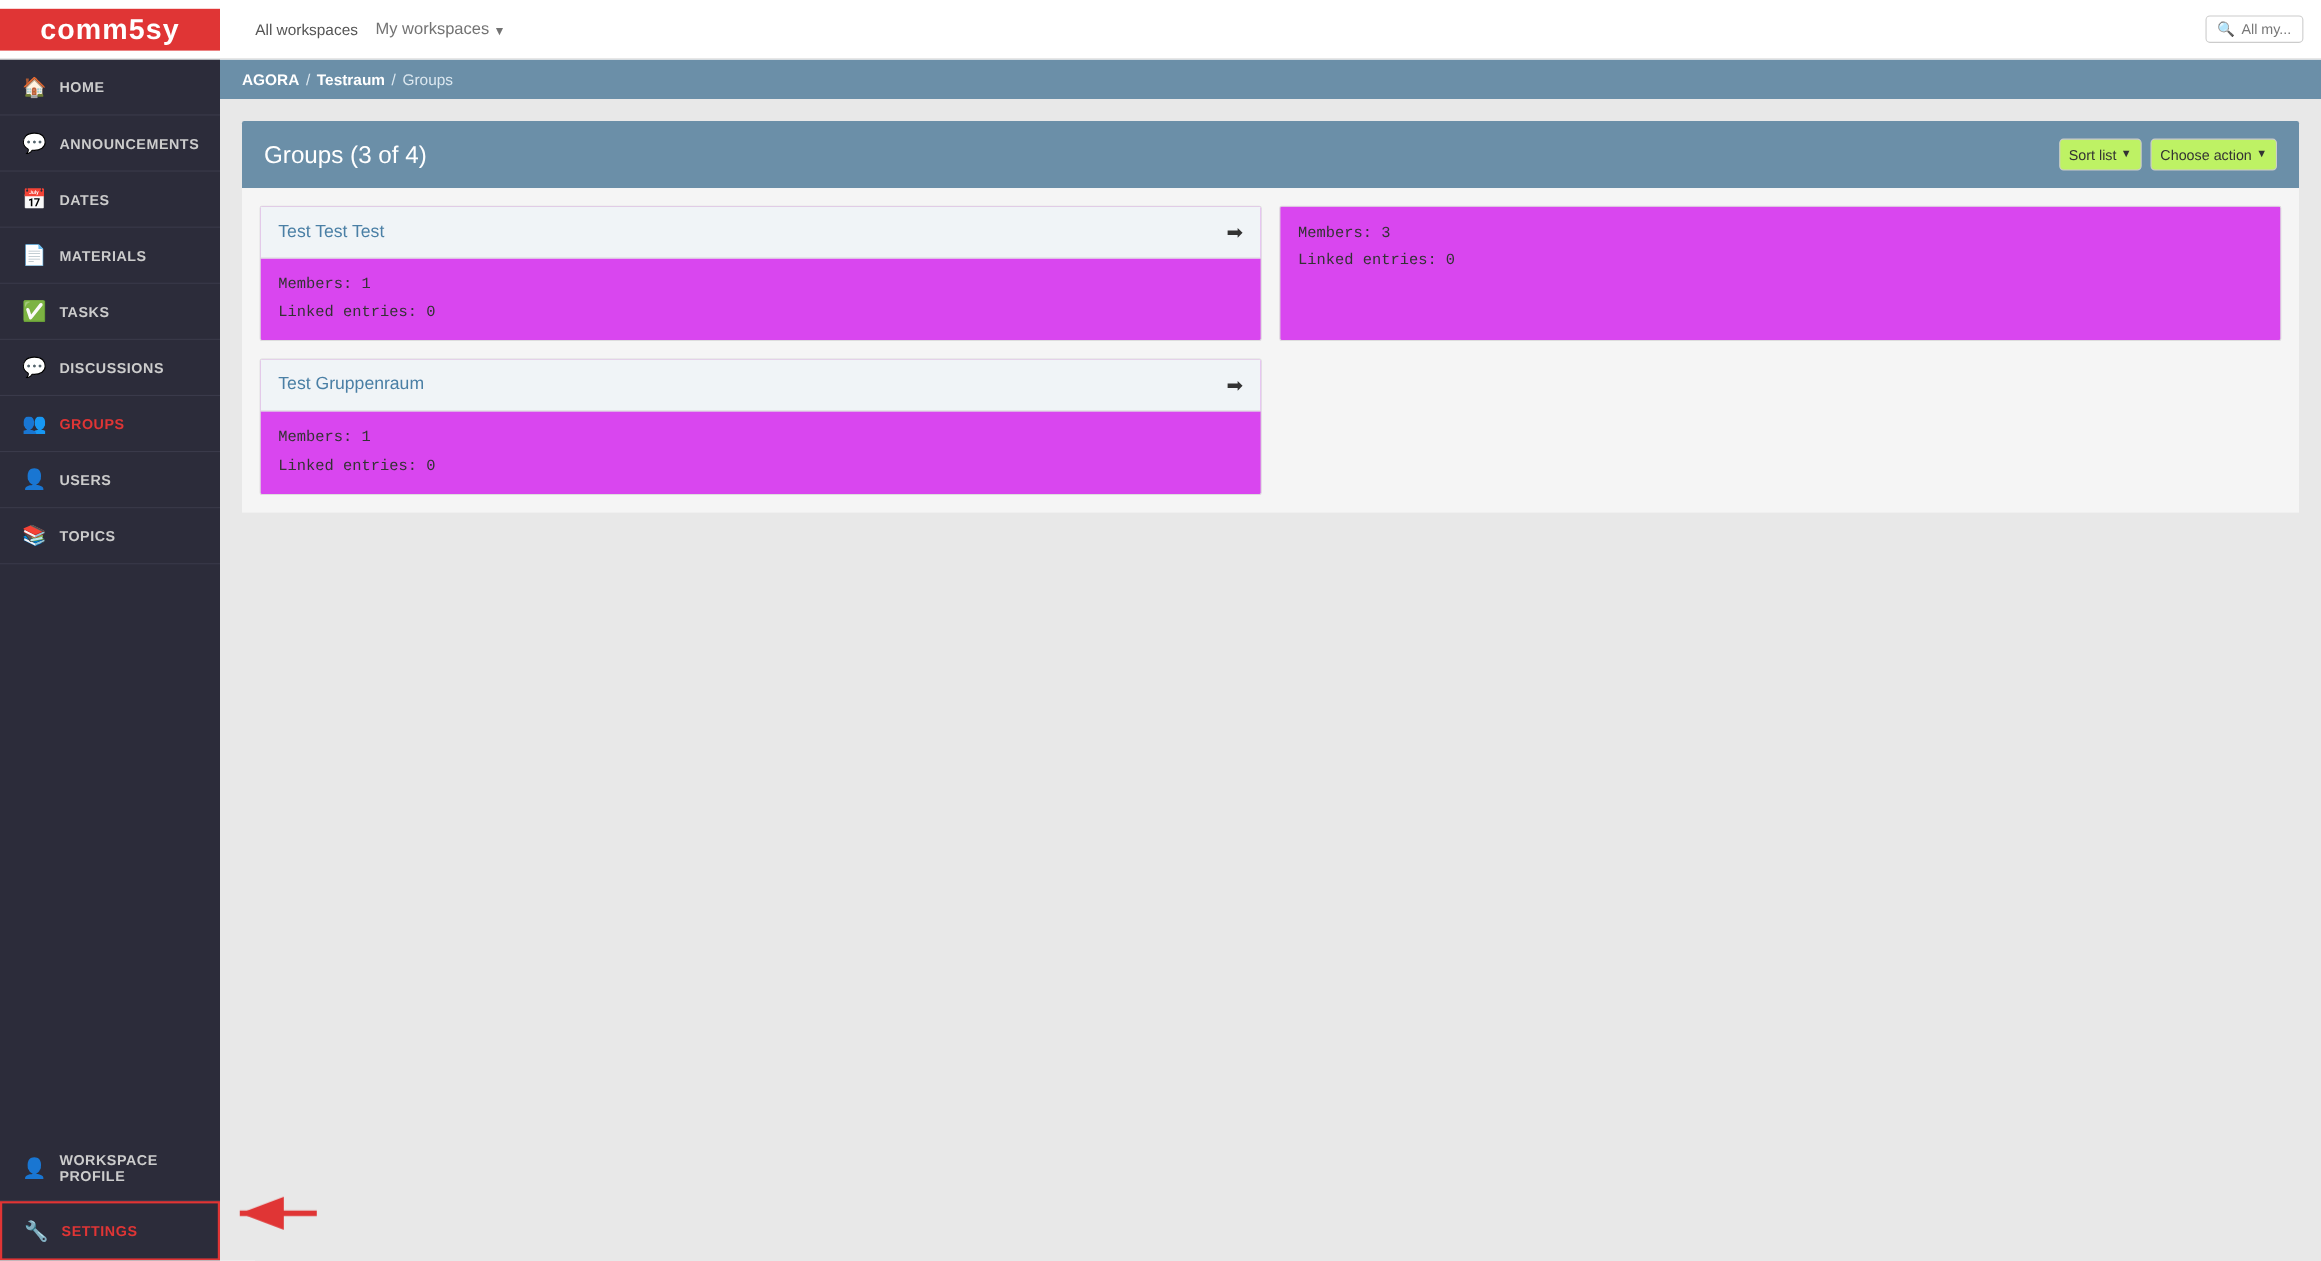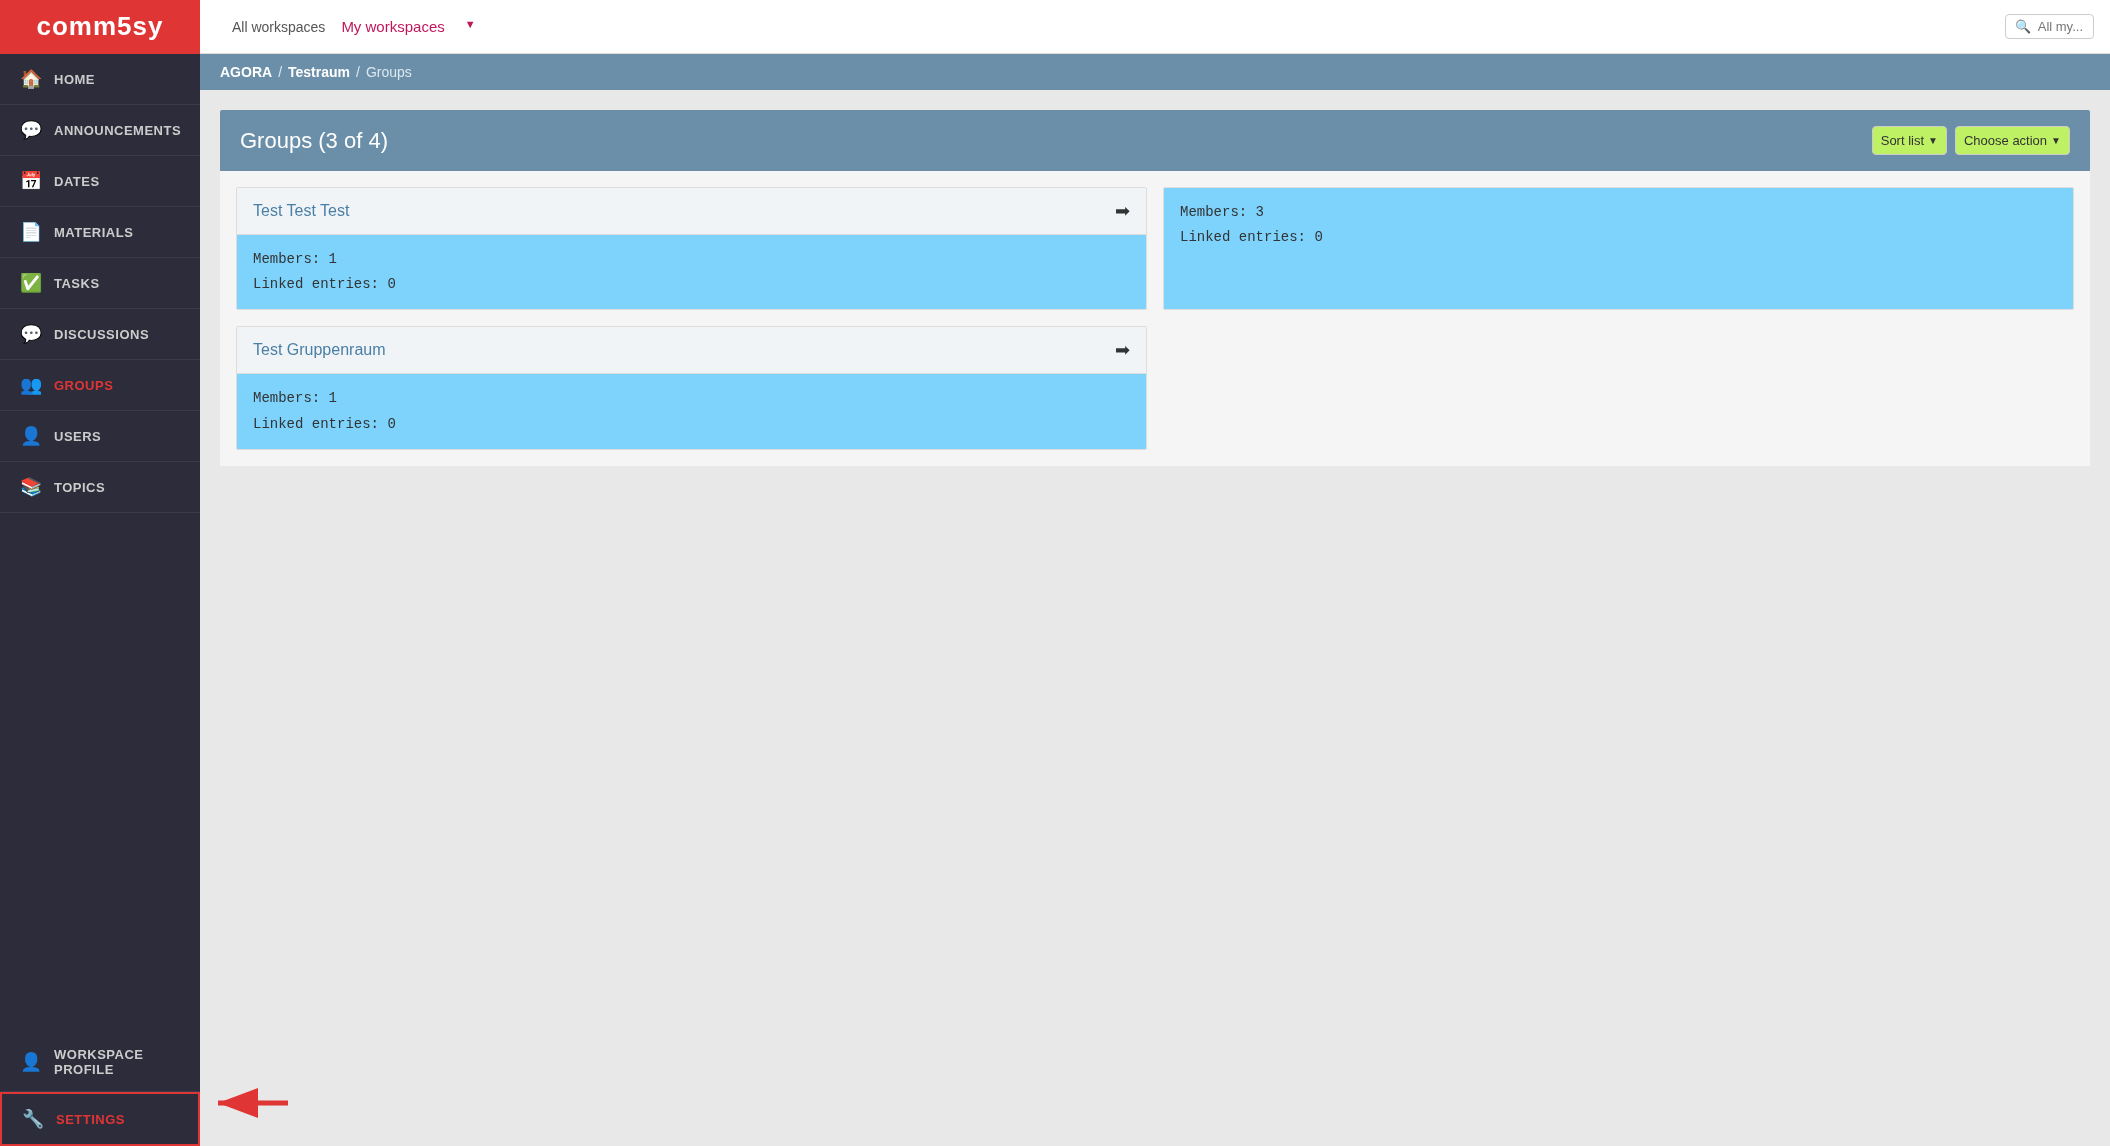--- a/index.html
+++ b/index.html
@@ -11,21 +11,21 @@
       align-items: center;
       background: #fff;
       border-bottom: 1px solid #ddd;
       height: 54px;
       padding: 0 16px;
       gap: 24px;
       flex-shrink: 0;
     }
     .top-bar-logo {
       background: #e03535;
-      height: 54px;
+      height: 38px;
       width: 200px;
       display: flex;
       align-items: center;
       justify-content: center;
       margin-left: -16px;
       flex-shrink: 0;
     }
     .logo-text {
       color: #fff;
       font-size: 26px;
@@ -40,23 +40,23 @@
     }
     .top-nav-link {
       color: #555;
       text-decoration: none;
       font-size: 14px;
       padding: 4px 8px;
       cursor: pointer;
     }
     .top-nav-dropdown {
       display: flex;
-      align-items: flex-start;
-      gap: 20px;
-      color: #be185d;
+      align-items: flex-end;
+      gap: 4px;
+      color: #737373;
       cursor: pointer;
       font-size: 15px;
     }
     .top-nav-dropdown .arrow-down {
       font-size: 11px;
     }
     .search-box {
       border: 1px solid #ccc;
       border-radius: 4px;
       padding: 4px 10px;
@@ -191,21 +191,21 @@
     
     .groups-grid-container {
       background: #f5f5f5;
       padding: 16px;
       display: grid;
       grid-template-columns: 1fr 1fr;
       gap: 16px;
     }
 
     .group-card {
-      background: #7dd3fc;
+      background: #d946ef;
       border: 1px solid #ddd;
       border-radius: 2px;
     }
     .group-card-header {
       background: #f0f4f7;
       padding: 12px 16px;
       display: flex;
       align-items: center;
       justify-content: space-between;
       border-bottom: 1px solid #ddd;

